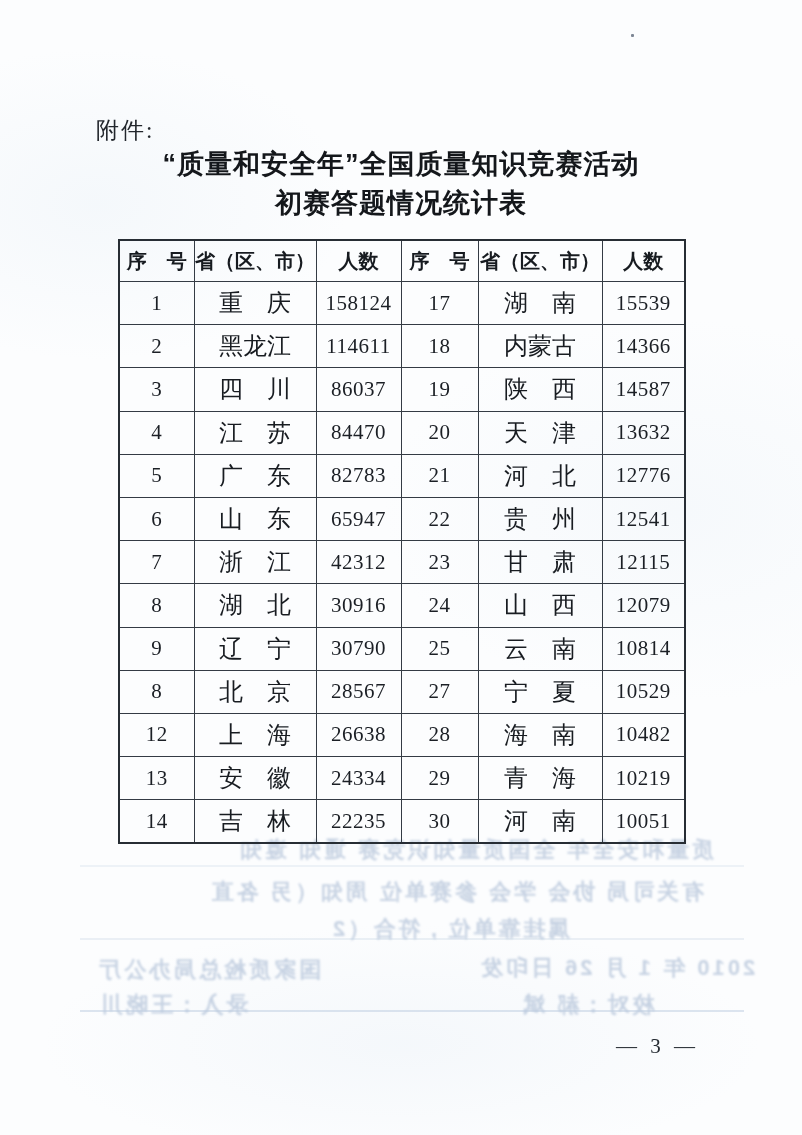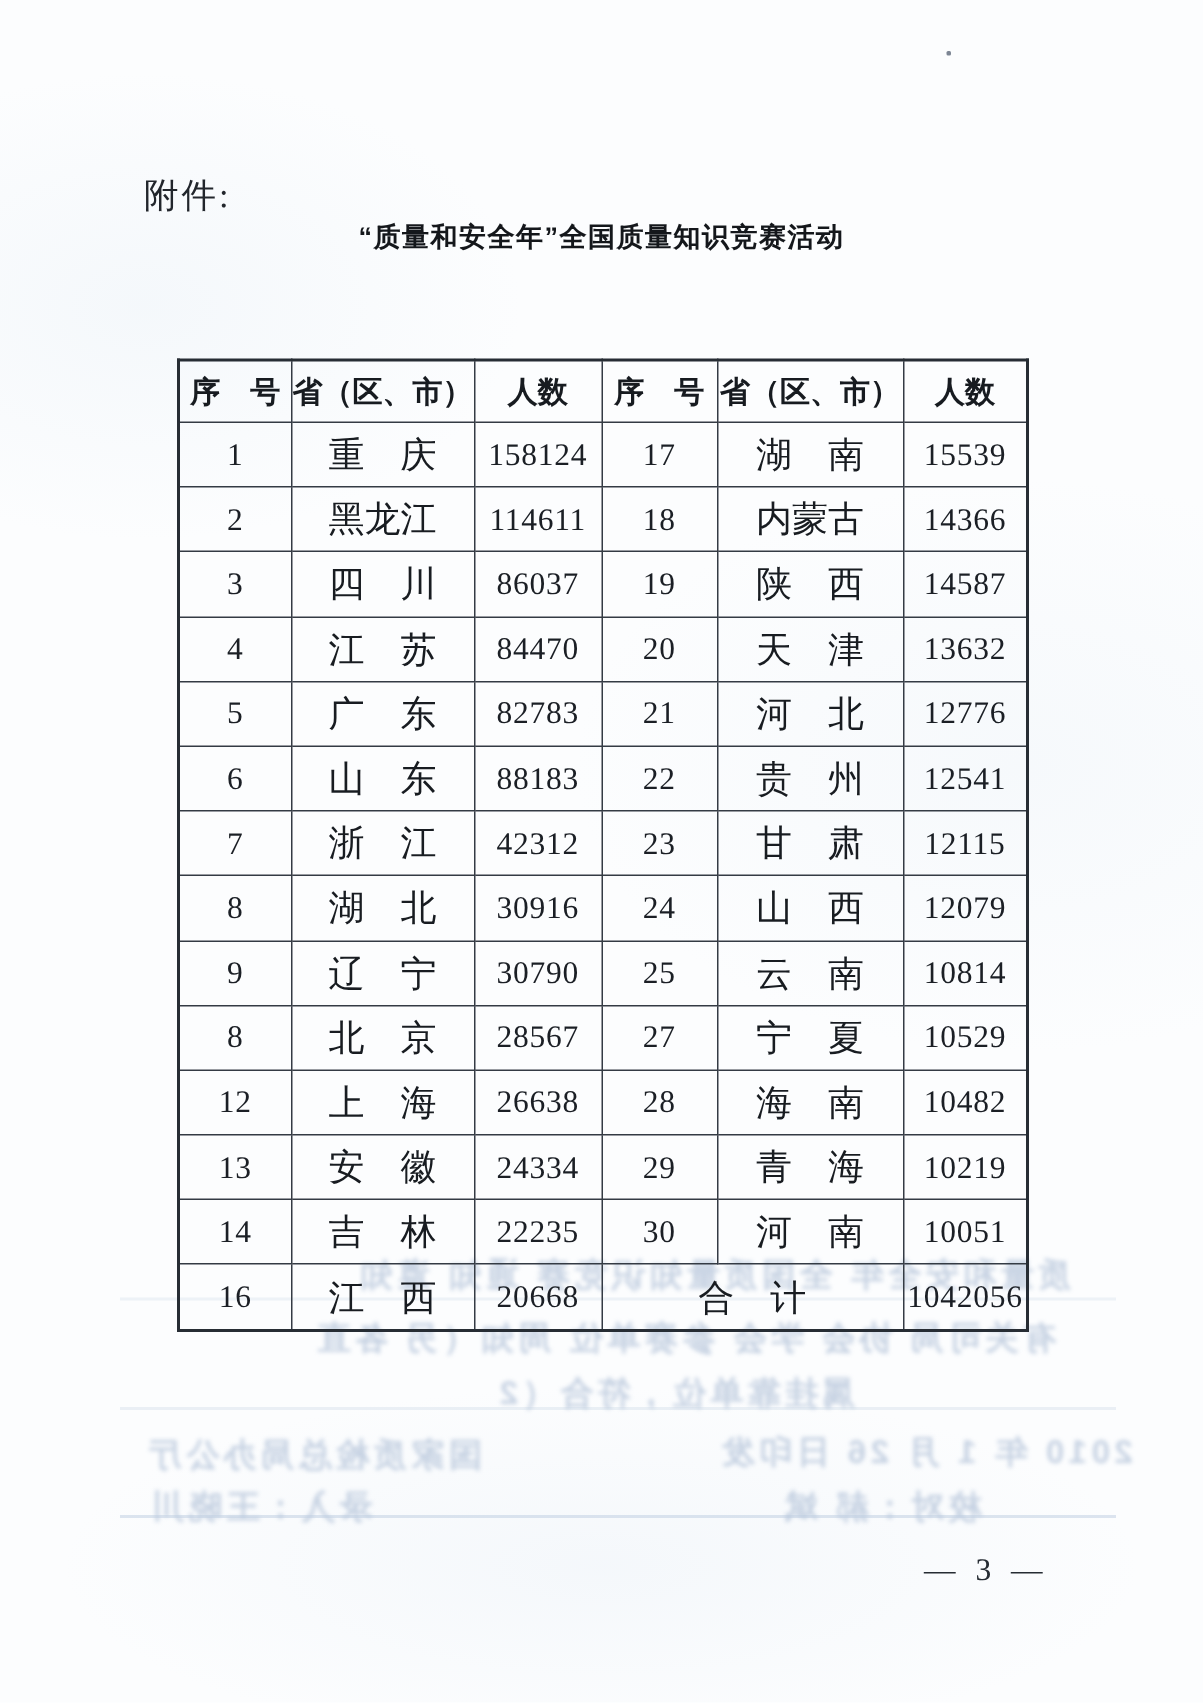--- a/index.html
+++ b/index.html
@@ -25,21 +25,21 @@
     letter-spacing: 2px;
     color: #22262c;
   }
 
   .doc-title {
     position: absolute;
     left: 0; width: 100%;
     text-align: center;
     font-family: "Liberation Sans", "DejaVu Sans", sans-serif;
     font-weight: 700;
-    font-size: 18px;
+    font-size: 27px;
     letter-spacing: 1px;
     color: #14171b;
   }
   .doc-title.line1 { top: 146px; }
   .doc-title.line2 { top: 185px; }
 
   table.stats {
     position: absolute;
     left: 118px; top: 239px;
     width: 566px;
@@ -140,20 +140,21 @@
   <div class="ghost" style="top:955px; left:96px;">国家质检总局办公厅</div>
   <div class="ghost" style="top:953px; left:478px;">2010 年 1 月 26 日印发</div>
   <div class="ghost" style="top:990px; left:98px;">录入：王晓川</div>
   <div class="ghost" style="top:990px; left:520px;">校对：郝 斌</div>
   <div class="ghost-rule r1"></div>
   <div class="ghost-rule r2"></div>
   <div class="ghost-rule r3"></div>
 
   <div class="attachment-label">附件:</div>
   <div class="doc-title line1">“质量和安全年”全国质量知识竞赛活动</div>
+  <div class="doc-title line2">初赛答题情况统计表</div>
 
   <table class="stats">
     <colgroup>
       <col class="c0">
         <col class="c1">
         <col class="c2">
       <col class="c3">
         <col class="c4">
         <col class="c5">
     </colgroup>
@@ -204,21 +205,21 @@
           <td class="num">5</td>
           <td class="prov">广　东</td>
           <td class="num">82783</td>
           <td class="num">21</td>
           <td class="prov">河　北</td>
           <td class="num">12776</td>
         </tr>
         <tr>
           <td class="num">6</td>
           <td class="prov">山　东</td>
-          <td class="num">88183</td>
+          <td class="num">65947</td>
           <td class="num">22</td>
           <td class="prov">贵　州</td>
           <td class="num">12541</td>
         </tr>
         <tr>
           <td class="num">7</td>
           <td class="prov">浙　江</td>
           <td class="num">42312</td>
           <td class="num">23</td>
           <td class="prov">甘　肃</td>
@@ -265,25 +266,18 @@
           <td class="num">10219</td>
         </tr>
         <tr>
           <td class="num">14</td>
           <td class="prov">吉　林</td>
           <td class="num">22235</td>
           <td class="num">30</td>
           <td class="prov">河　南</td>
           <td class="num">10051</td>
         </tr>
-        <tr>
-          <td class="num">16</td>
-          <td class="prov">江　西</td>
-          <td class="num">20668</td>
-          <td colspan="2" class="prov">合　计</td>
-          <td class="num">1042056</td>
-        </tr>
       </tbody>
   </table>
 
   <div class="page-number">— 3 —</div>
 
 </div>
 
 </body></html>

